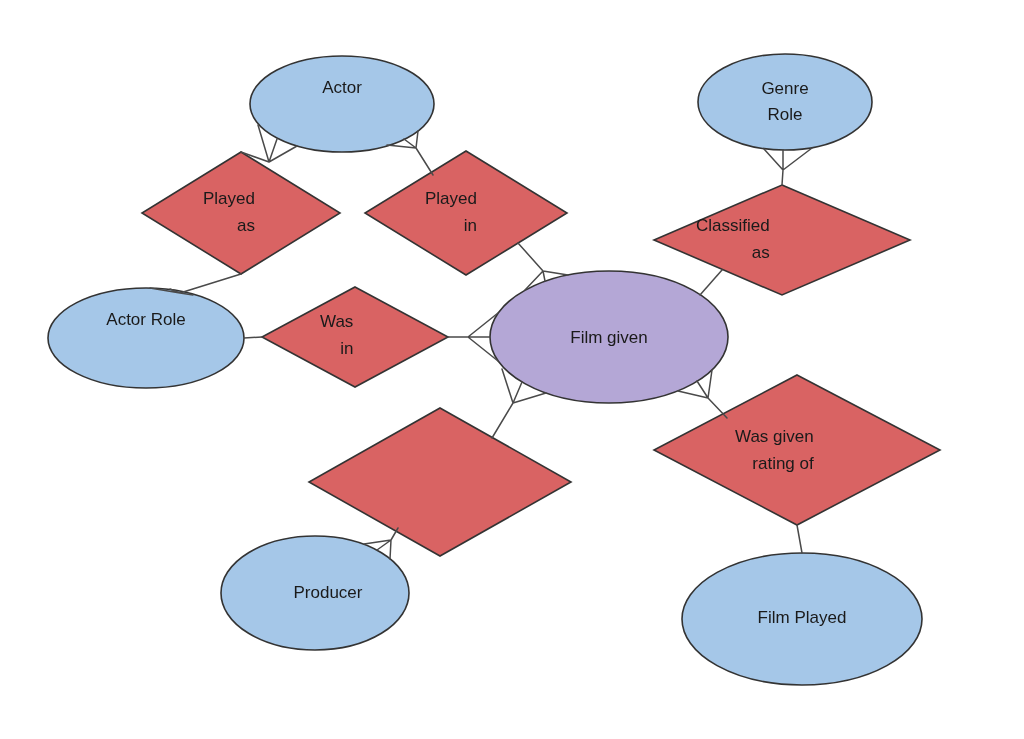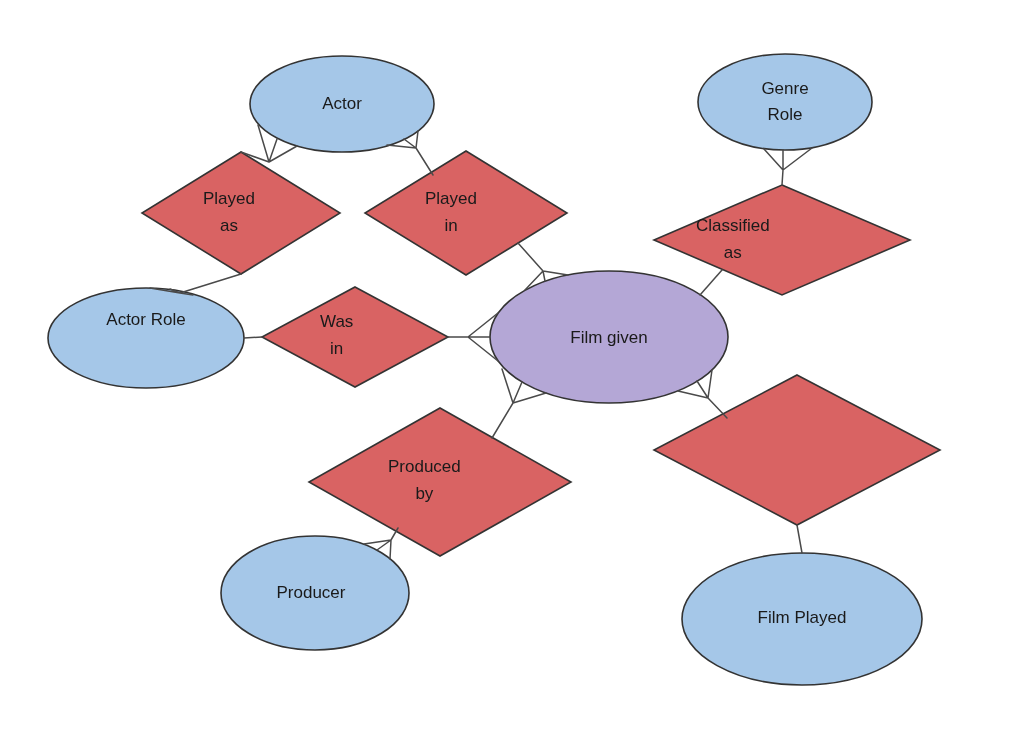--- a/index.html
+++ b/index.html
@@ -21,21 +21,21 @@
   .entity{fill:var(--entity_fill);stroke:var(--shape_stroke);stroke-width:1.6;}
   .entity.central{fill:var(--central_entity_fill);}
   .rel{fill:var(--relationship_fill);stroke:var(--shape_stroke);stroke-width:1.6;}
   .conn{fill:none;stroke:var(--connector_stroke);stroke-width:1.5;stroke-linecap:round;}
   .lbl{
     position:absolute;color:var(--text);font-size:17px;line-height:26px;
     white-space:nowrap;
   }
   .lbl span{display:block;}
   .lbl.center{transform:translate(-50%,-50%);text-align:center;}
-  .lbl.left{text-align:center;line-height:27px;}
+  .lbl.left{text-align:right;line-height:27px;}
 </style>
 </head>
 <body>
 
 <div class="canvas">
 
   <svg width="1024" height="739" viewBox="0 0 1024 739">
 
     <ellipse class="entity" cx="342" cy="104" rx="92" ry="48"></ellipse>
     <ellipse class="entity" cx="785" cy="102" rx="87" ry="48"></ellipse>
@@ -58,34 +58,34 @@
     <path class="conn" d="M448,337 L468,337 M468,337 L498,313 M468,337 L490,337 M468,337 L498,361"></path>
     <path class="conn" d="M518,243 L543,271 M543,271 L525,290 M543,271 L545,281 M543,271 L568,275"></path>
     <path class="conn" d="M782,185 L783,170 M783,170 L764,149 M783,170 L783,150 M783,170 L812,148"></path>
     <path class="conn" d="M722,270 L700,295"></path>
     <path class="conn" d="M492,438 L513,403 M513,403 L502,369 M513,403 L522,382 M513,403 L546,393"></path>
     <path class="conn" d="M398,528 L391,540 M391,540 L364,544 M391,540 L377,550 M391,540 L390,559"></path>
     <path class="conn" d="M727,418 L708,398 M708,398 L678,391 M708,398 L697,381 M708,398 L712,370"></path>
     <path class="conn" d="M797,525 L802,553"></path>
   </svg>
 
-  <div class="lbl center" style="left:342px;top:104px">
+  <div class="lbl center" style="left:342px;top:88px">
     <span>Actor</span>
   </div>
   <div class="lbl center" style="left:785px;top:102px">
     <span>Genre</span>
     <span>Role</span>
   </div>
   <div class="lbl center" style="left:146px;top:320px">
     <span>Actor Role</span>
   </div>
   <div class="lbl center" style="left:609px;top:338px">
     <span>Film given</span>
   </div>
-  <div class="lbl center" style="left:311px;top:593px">
+  <div class="lbl center" style="left:328px;top:593px">
     <span>Producer</span>
   </div>
   <div class="lbl center" style="left:802px;top:618px">
     <span>Film Played</span>
   </div>
 
   <div class="lbl left" style="left:203px;top:185px">
     <span>Played</span>
     <span>as</span>
   </div>
@@ -94,18 +94,18 @@
     <span>in</span>
   </div>
   <div class="lbl left" style="left:696px;top:212px">
     <span>Classified</span>
     <span>as</span>
   </div>
   <div class="lbl left" style="left:320px;top:308px">
     <span>Was</span>
     <span>in</span>
   </div>
-  <div class="lbl left" style="left:388px;top:453px">
-    <span>Produced</span>
-    <span>by</span>
+  <div class="lbl left" style="left:735px;top:423px">
+    <span>Was given</span>
+    <span>rating of</span>
   </div>
 
 </div>
 
 </body></html>

